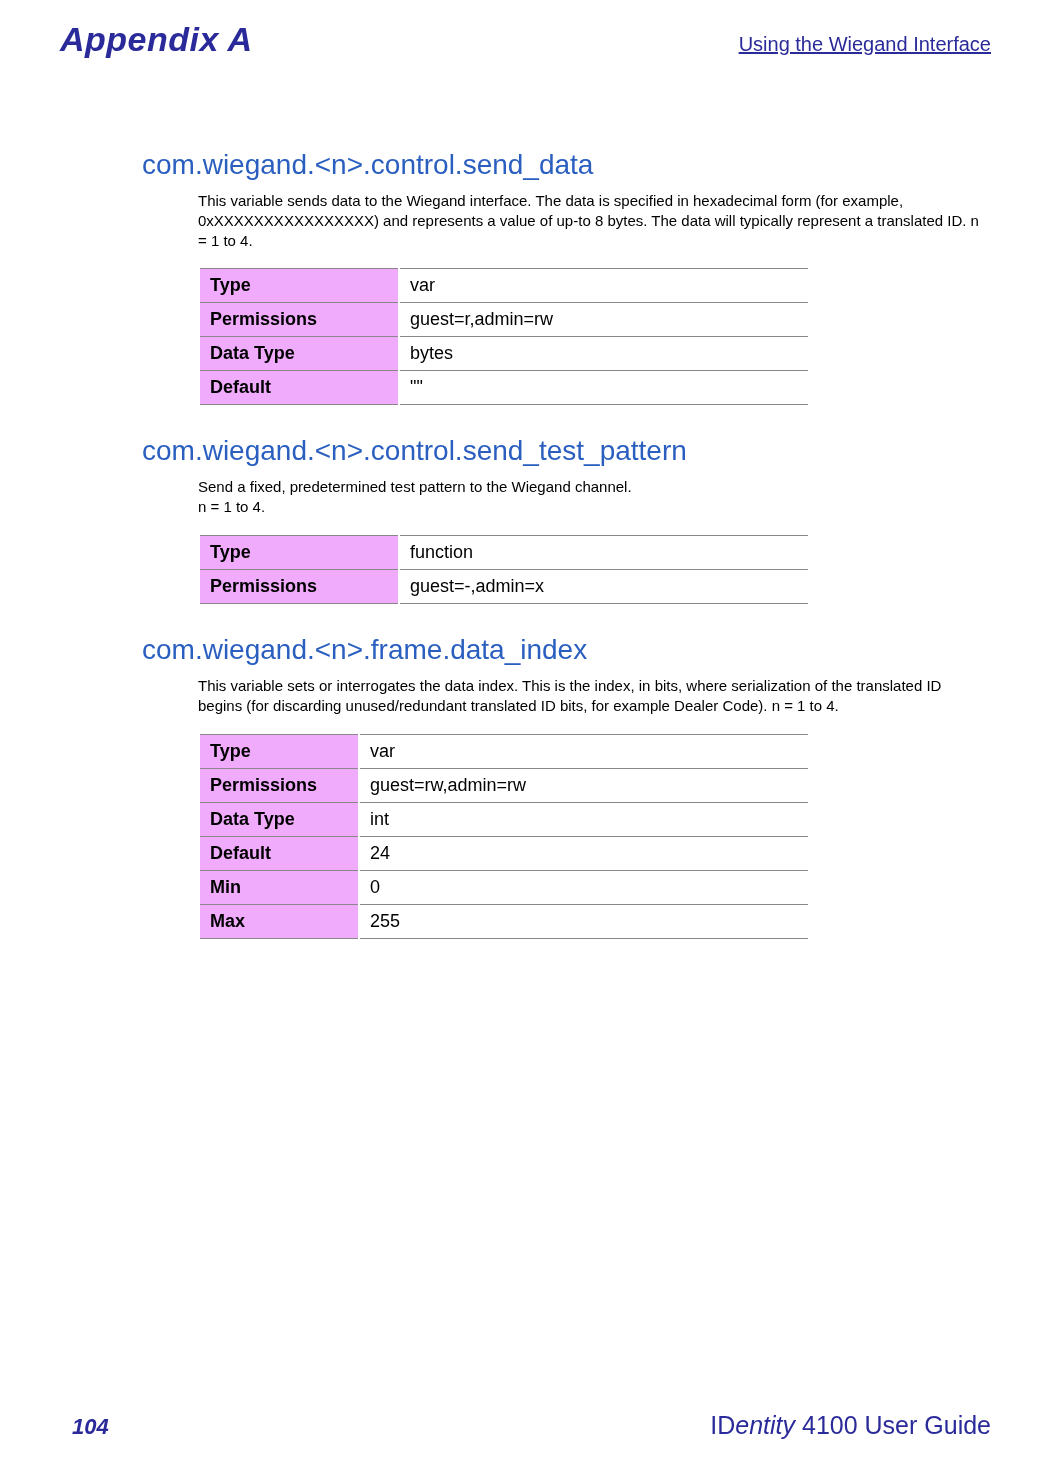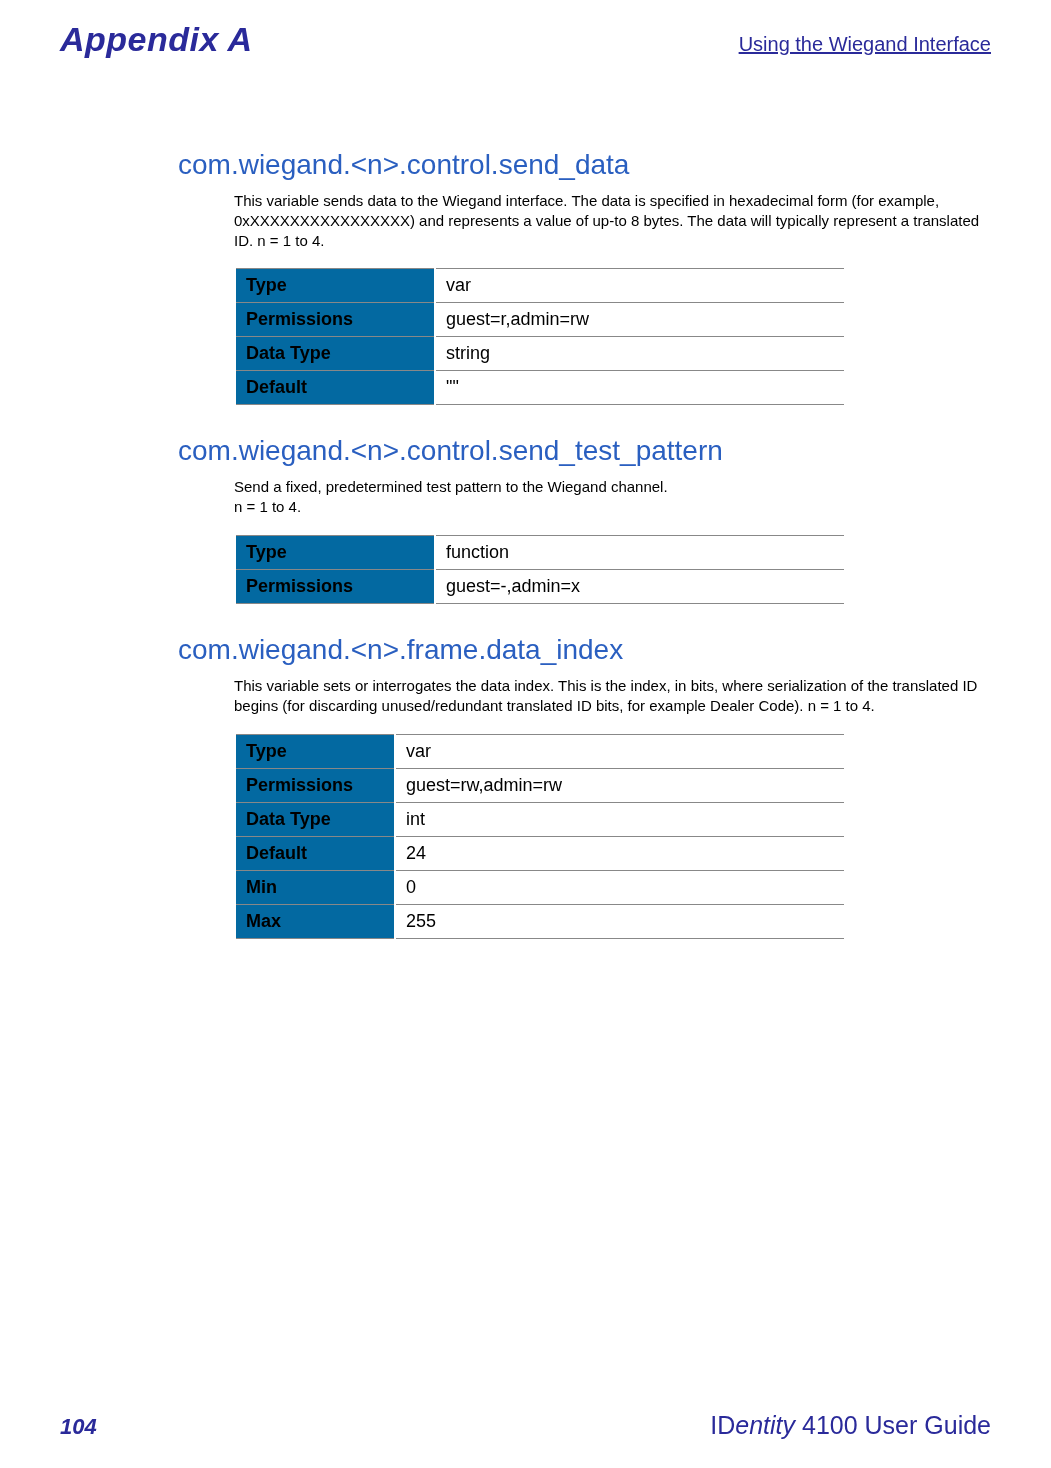--- a/index.html
+++ b/index.html
@@ -23,21 +23,21 @@
     font-weight: bold;
     color: #2a2a9a;
     font-size: 34px;
     letter-spacing: 0.5px;
   }
   .header-right {
     color: #2a2a9a;
     font-size: 20px;
     text-decoration: underline;
   }
-  .content { margin-left: 118px; margin-right: 10px; }
+  .content { margin-left: 82px; margin-right: 10px; }
   .section-heading {
     color: #2a5fc0;
     font-size: 28px;
     font-weight: normal;
     margin: 30px 0 8px 0;
     font-family: Arial, Helvetica, sans-serif;
   }
   .body-text {
     font-size: 15px;
     color: #000;
@@ -53,35 +53,35 @@
   table.props td {
     border-top: 1px solid #888;
     border-bottom: 1px solid #888;
     border-left: 2px solid #fff;
     border-right: 2px solid #fff;
     padding: 6px 10px;
     font-size: 18px;
     vertical-align: middle;
     font-family: "Segoe UI", Arial, sans-serif;
   }
-  table.props tr td:first-child { font-weight: 600; background:#0369a1; }
+  table.props tr td:first-child { font-weight: 600; background:#f0abfc; }
   .w-label { width: 200px; }
   .w-value { width: 410px; }
   .w-label-s { width: 160px; }
   .w-value-s { width: 450px; }
   .bottom-footer {
     position: absolute;
     bottom: 28px;
     left: 60px; right: 60px;
     display: flex;
     justify-content: space-between;
     align-items: baseline;
     color: #2a2a9a;
   }
-  .page-num { font-style: italic; font-weight: bold; font-size: 22px; }
+  .page-num { font-style: italic; font-weight: bold; font-size: 22px; margin-left: 12px; }
   .guide-name { font-size: 25px; }
   .guide-name .identity-id { font-style: normal; }
   .guide-name .identity-entity { font-style: italic; }
 </style>
 </head>
 <body>
 
 <div class="page">
 
   <div class="top-header">
@@ -98,21 +98,21 @@
           <tr>
             <td class="w-label">Type</td>
             <td class="w-value">var</td>
           </tr>
       <tr>
             <td class="w-label">Permissions</td>
             <td class="w-value">guest=r,admin=rw</td>
           </tr>
       <tr>
             <td class="w-label">Data Type</td>
-            <td class="w-value">string</td>
+            <td class="w-value">bytes</td>
           </tr>
       <tr>
             <td class="w-label">Default</td>
             <td class="w-value">""</td>
           </tr>
     </tbody>
       </table>
 
     <div class="section-heading">com.wiegand.&lt;n&gt;.control.send_test_pattern</div>
     <div class="body-text">

